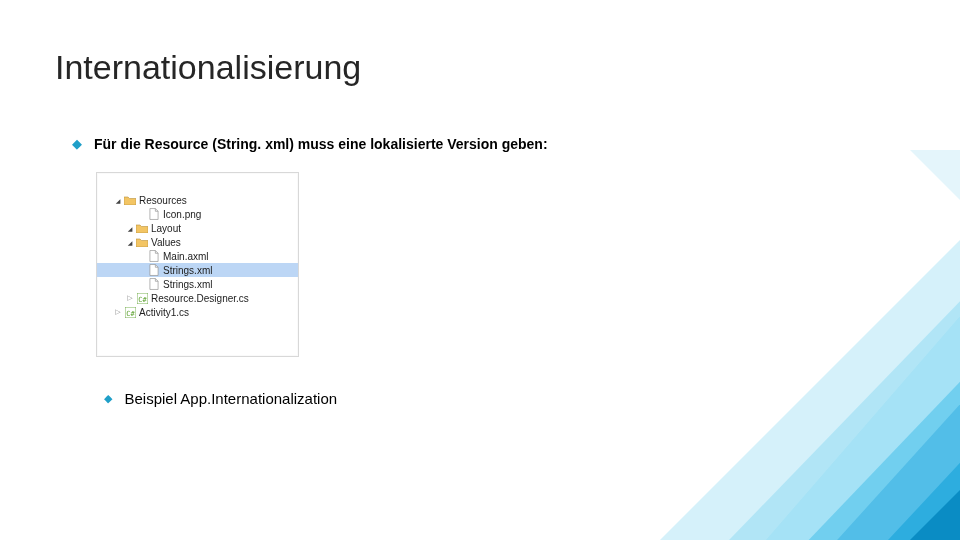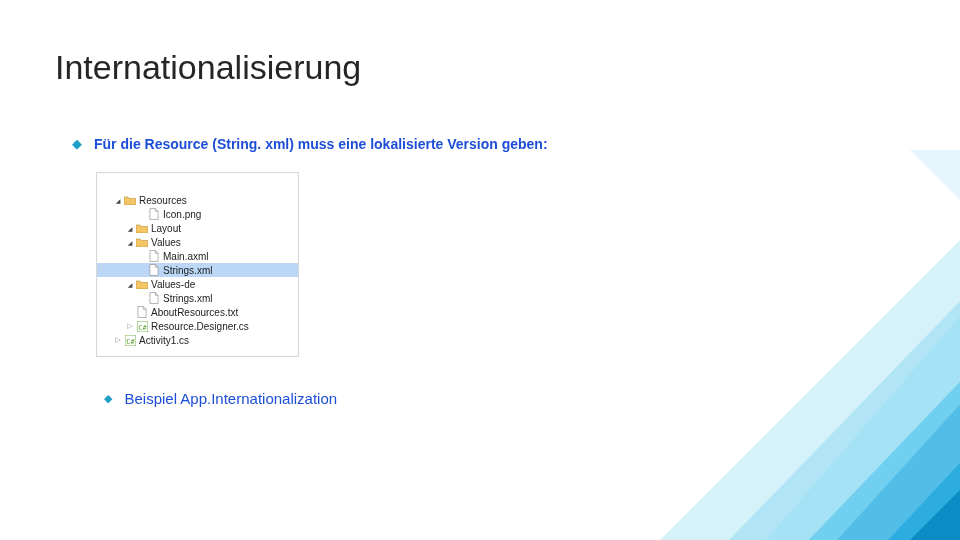--- a/index.html
+++ b/index.html
@@ -3,21 +3,21 @@
 <meta charset="utf-8">
 <style>
   * { box-sizing: border-box; margin: 0; padding: 0; }
   html, body { width: 960px; height: 540px; font-family: "Trebuchet MS", "Segoe UI", sans-serif; background: #fff; overflow: hidden; }
   .slide { position: relative; width: 960px; height: 540px; }
   .title { position: absolute; left: 55px; top: 48px; font-size: 34px; color: #262626; font-weight: 400; }
   .bullet-l1 { position: absolute; left: 72px; top: 135px; display: flex; align-items: flex-start; }
   .bullet-l2 { position: absolute; left: 104px; top: 390px; display: flex; align-items: flex-start; }
   .bul-icon { color: #1f9fc8; margin-right: 12px; font-size: 13px; line-height: 18px; }
   .bul-icon.sm { font-size: 11px; line-height: 17px; }
-  .bul-text { font-size: 14px; color: #1d4ed8; line-height: 18px; }
+  .bul-text { font-size: 14px; color: #000000; line-height: 18px; }
   .bul-text.bold { font-weight: 700; }
   .bul-text.sm { font-size: 15px; }
 
   .tree-panel {
     position: absolute;
     left: 96px; top: 172px;
     width: 203px; height: 185px;
     background: #fff;
     border: 1px solid #d8d8d8;
     font-family: "Segoe UI", Arial, sans-serif;
@@ -118,48 +118,28 @@
         <span class="ind" style="width: 36px;"></span>
         <span class="arrow none"></span>
         <span class="ico file">
           <svg viewBox="0 0 11 12">
             <use href="#ico-file"></use>
           </svg>
         </span>
         <span class="lbl">Strings.xml</span>
       </div>
       <div class="row">
-        <span class="ind" style="width: 24px;"></span>
-        <span class="arrow open"></span>
-        <span class="ico folder">
-          <svg viewBox="0 0 12 10">
-            <use href="#ico-folder"></use>
-          </svg>
-        </span>
-        <span class="lbl">Values-de</span>
-      </div>
-      <div class="row">
         <span class="ind" style="width: 36px;"></span>
         <span class="arrow none"></span>
         <span class="ico file">
           <svg viewBox="0 0 11 12">
             <use href="#ico-file"></use>
           </svg>
         </span>
         <span class="lbl">Strings.xml</span>
-      </div>
-      <div class="row">
-        <span class="ind" style="width: 24px;"></span>
-        <span class="arrow none"></span>
-        <span class="ico file">
-          <svg viewBox="0 0 11 12">
-            <use href="#ico-file"></use>
-          </svg>
-        </span>
-        <span class="lbl">AboutResources.txt</span>
       </div>
       <div class="row">
         <span class="ind" style="width: 24px;"></span>
         <span class="arrow closed"></span>
         <span class="ico cs">
           <svg viewBox="0 0 11 11">
             <use href="#ico-cs"></use>
           </svg>
         </span>
         <span class="lbl">Resource.Designer.cs</span>

